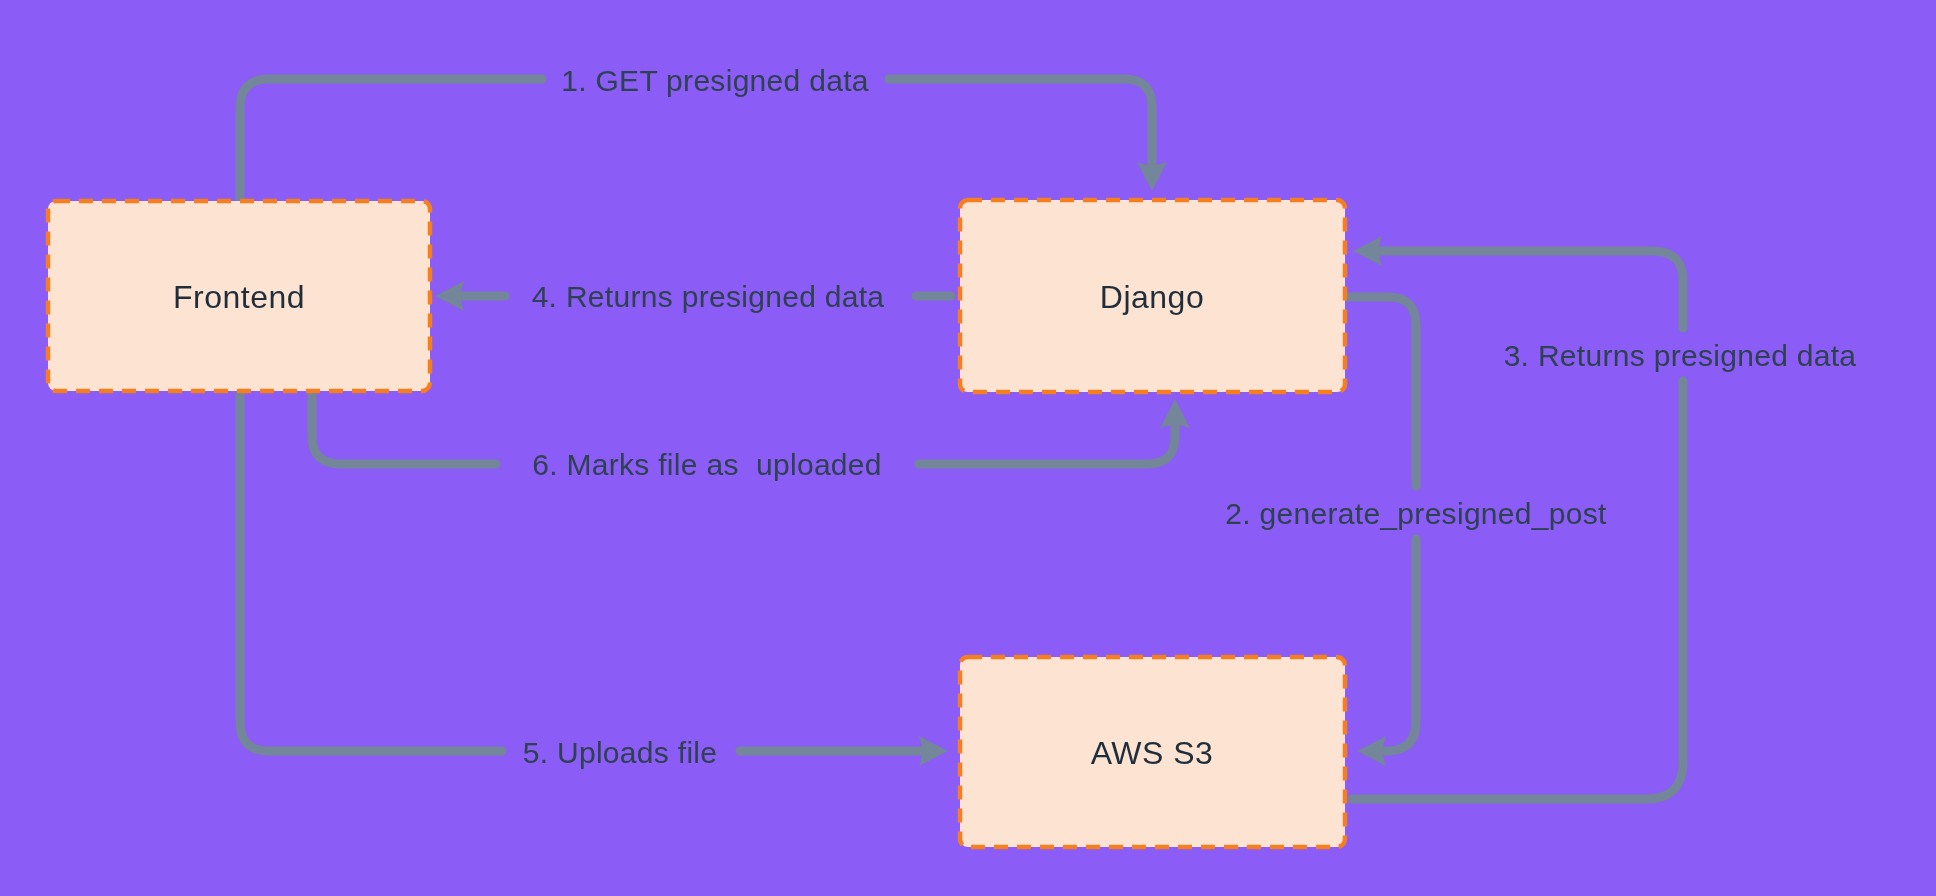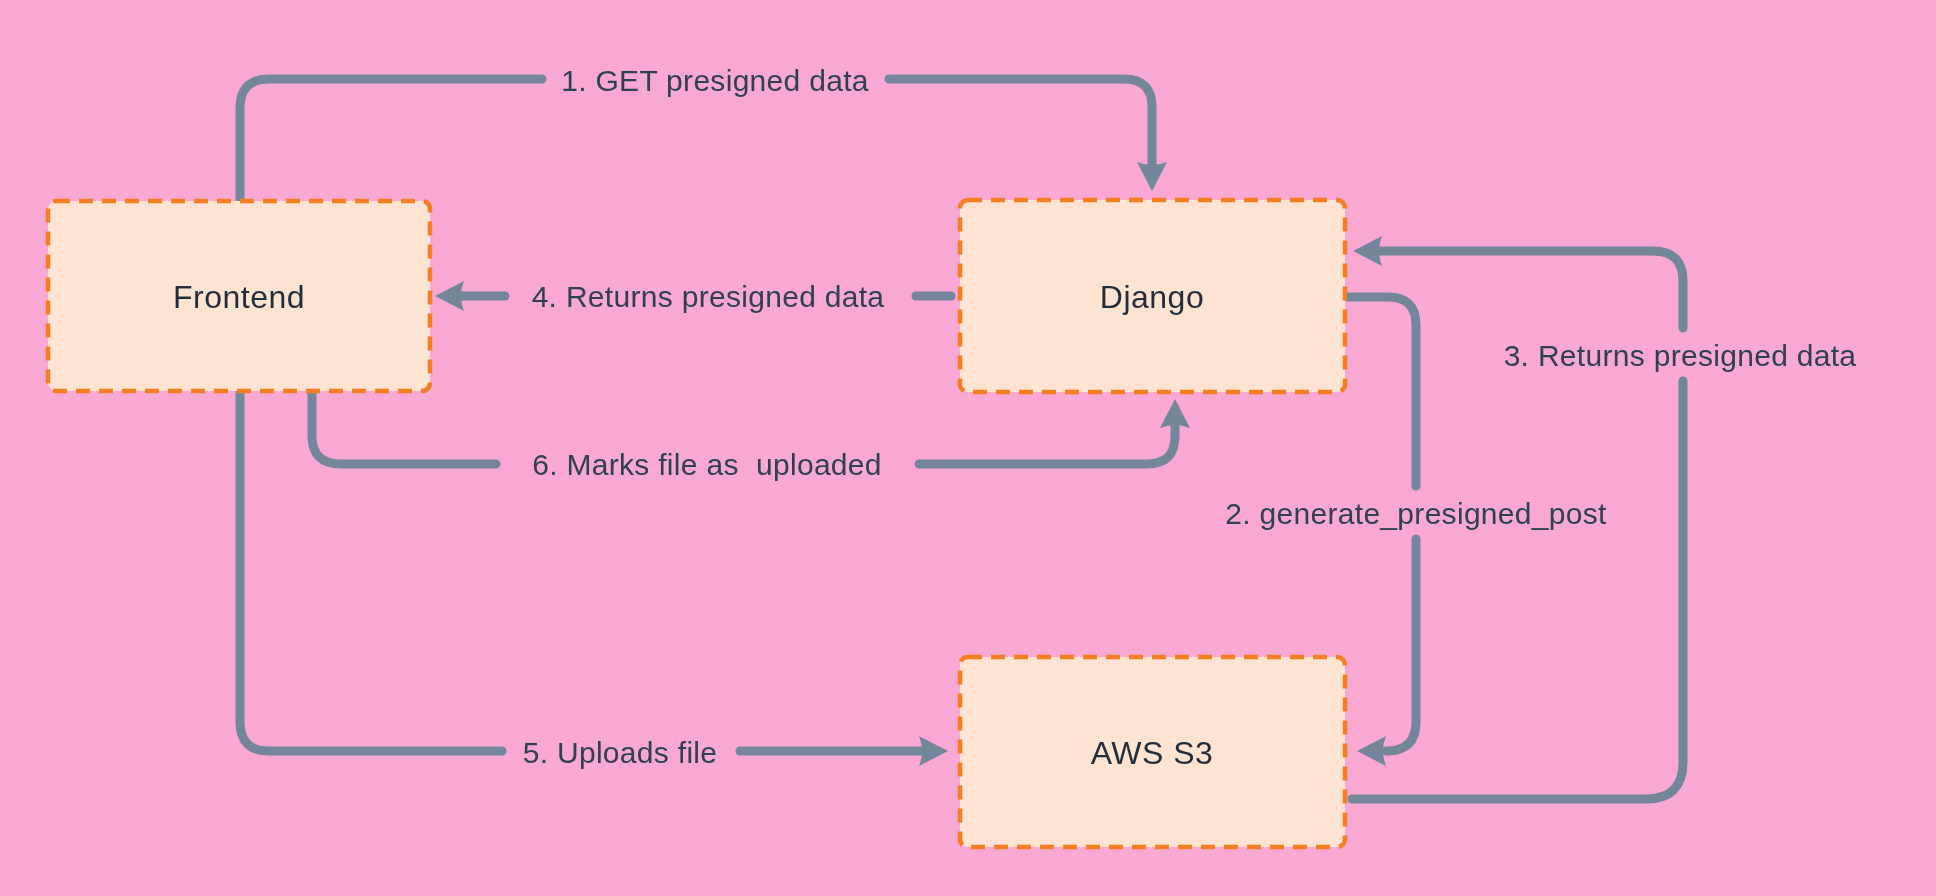--- a/index.html
+++ b/index.html
@@ -5,21 +5,21 @@
   html, body {
     margin: 0;
     padding: 0;
     background: #eef2f5;
     font-family: "Liberation Sans", sans-serif;
   }
   .stage {
     position: relative;
     width: 1936px;
     height: 896px;
-    background: #f9a8d4;
+    background: #8b5cf6;
     overflow: hidden;
   }
   svg { display: block; }
 
   .node-box {
     fill: #fde3d2;
     stroke: #f47e20;
     stroke-width: 4.5;
     stroke-dasharray: 14 9;
   }

